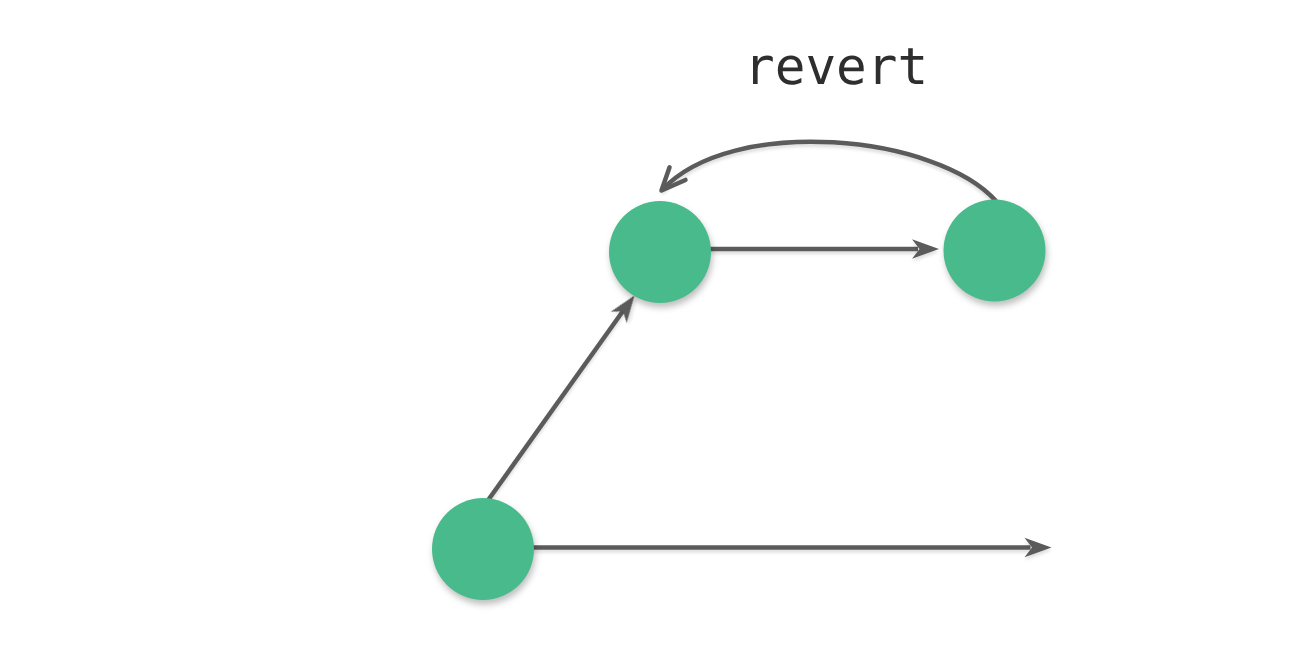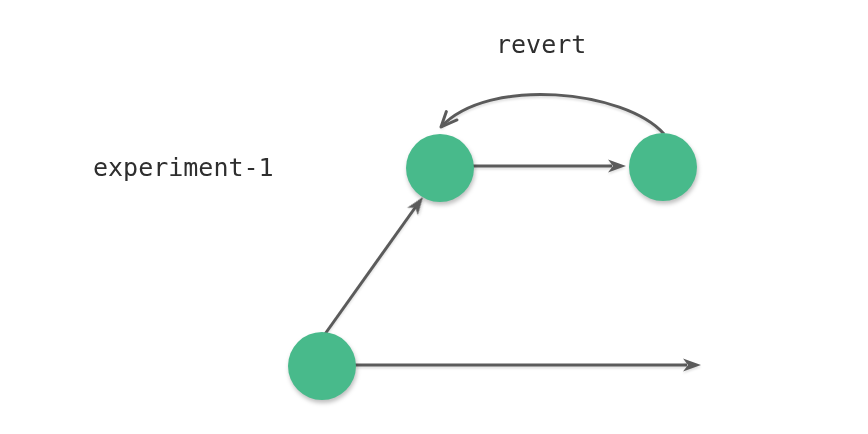--- a/index.html
+++ b/index.html
@@ -17,21 +17,21 @@
   .stage {
     position: absolute;
     left: 0;
     top: 0;
     width: 868px;
     height: 434px;
   }
   .label {
     position: absolute;
     color: var(--color-text, #2e2e2e);
-    font-size: 25px;
+    font-size: 34px;
     line-height: 28px;
     white-space: nowrap;
   }
   #label-revert      { left: 496px; top: 31px;  }
   #label-experiment  { left: 93px;  top: 154px; }
   #label-main        { left: 93px;  top: 351px; }
   svg.diagram {
     position: absolute;
     left: 0;
     top: 0;
@@ -88,16 +88,15 @@
       <path class="vhead" d="M -16 -7 L 0 0 L -15 6.5" transform="translate(441,127) rotate(132.6)"></path>
     </g>
 
     <circle class="commit" cx="322" cy="366" r="34"></circle>
     <circle class="commit" cx="440" cy="168" r="34"></circle>
     <circle class="commit" cx="663" cy="167" r="34"></circle>
   </svg>
 
   <div id="label-revert" class="label">revert</div>
 
-  <div id="label-experiment" class="label">experiment-1</div>
 
 
 </div>
 
 </body></html>

